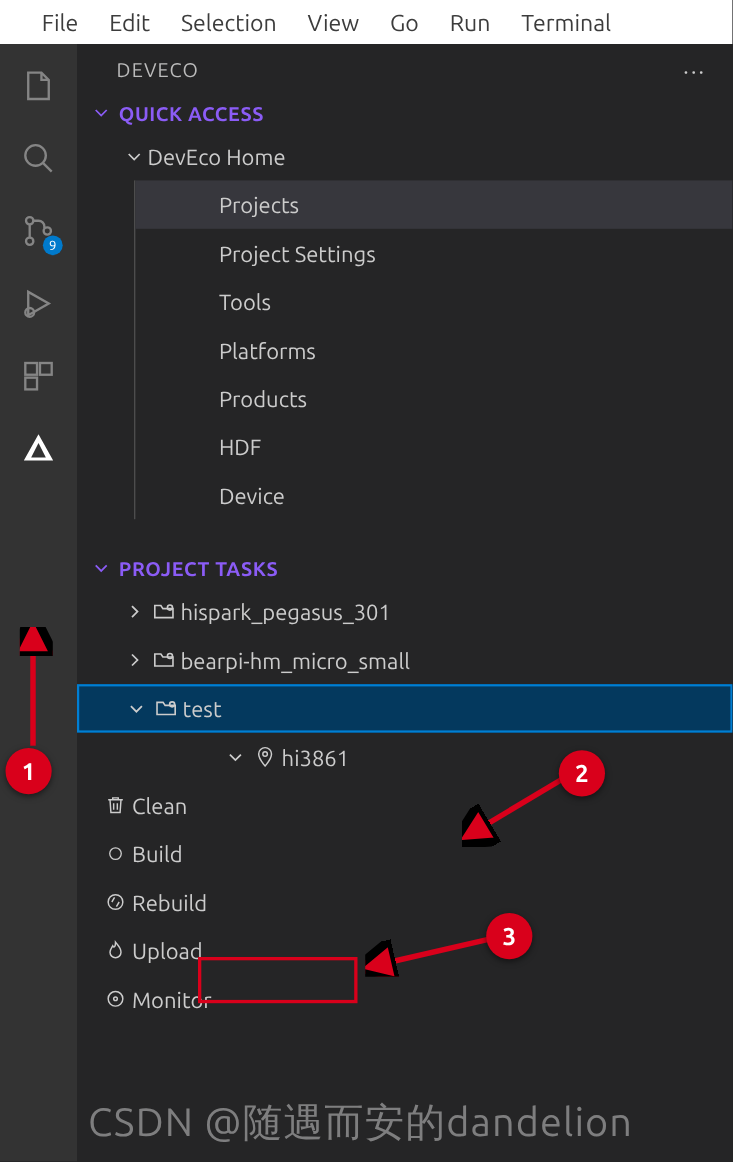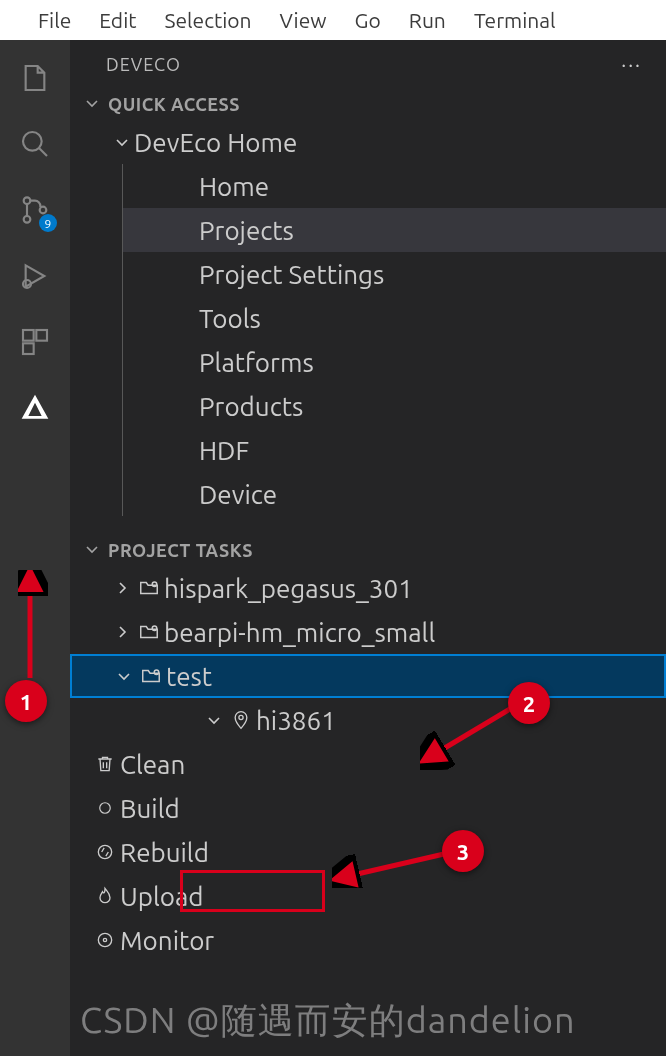--- a/index.html
+++ b/index.html
@@ -14,25 +14,25 @@
 .activity-icon { width: 36px; height: 36px; color: #858585; cursor: pointer; position: relative; display: flex; align-items: center; justify-content: center; }
 .activity-icon.active { color: #ffffff; }
 .activity-icon svg { width: 32px; height: 32px; }
 .badge { position: absolute; bottom: -4px; right: -4px; background: #007acc; color: #fff; font-size: 12px; border-radius: 10px; min-width: 18px; height: 18px; display: flex; align-items: center; justify-content: center; padding: 0 4px; }
 
 
 .sidebar { position: absolute; left: 70px; top: 40px; width: 596px; height: calc(100% - 40px); background: #252526; color: #cccccc; }
 .sidebar-header { height: 48px; display: flex; align-items: center; justify-content: space-between; padding: 0 24px 0 36px; font-size: 18px; color: #bbbbbb; letter-spacing: 1px; }
 .ellipsis { color: #cccccc; font-size: 20px; cursor: pointer; letter-spacing: 2px; }
 
-.section-header { display: flex; align-items: center; padding: 6px 12px; font-size: 18px; font-weight: 700; color: #a3a3a3; letter-spacing: 0.5px; cursor: pointer; }
+.section-header { display: flex; align-items: center; padding: 6px 12px; font-size: 18px; font-weight: 700; color: #8b5cf6; letter-spacing: 0.5px; cursor: pointer; }
 .section-header .chev { width: 20px; text-align: center; margin-right: 6px; }
 
 .tree { }
-.tree-row { display: flex; align-items: center; height: 44px; padding-left: 20px; font-size: 26px; color: #cccccc; cursor: pointer; }
+.tree-row { display: flex; align-items: center; height: 44px; padding-left: 20px; font-size: 20px; color: #cccccc; cursor: pointer; }
 .tree-row.selected-blue { background: #04395e; border: 2px solid #007fd4; }
 .tree-row.selected-grey { background: #37373d; }
 .tree-row .chev { width: 24px; display: inline-flex; justify-content: center; color: #cccccc; }
 .tree-row .icon-slot { width: 30px; display: inline-flex; justify-content: center; }
 .tree-row .label { white-space: nowrap; }
 
 .indent-1 { padding-left: 40px; }
 .indent-2 { padding-left: 76px; }
 .indent-3 { padding-left: 100px; margin-left: 32px; }
 .indent-5 { }
@@ -121,23 +121,20 @@
   <div class="tree">
     <div class="tree-row indent-1">
       <span class="chev">
         <svg width="16" height="16" viewBox="0 0 16 16">
             <path d="M3 6l5 5 5-5"></path>
           </svg>
       </span>
       <span class="label">DevEco Home</span>
     </div>
     <div class="tree-guide">
-      <div class="tree-row indent-2">
-          <span class="label">Home</span>
-        </div>
       <div class="tree-row indent-2 selected-grey">
           <span class="label">Projects</span>
         </div>
       <div class="tree-row indent-2">
           <span class="label">Project Settings</span>
         </div>
       <div class="tree-row indent-2">
           <span class="label">Tools</span>
         </div>
       <div class="tree-row indent-2">
@@ -148,21 +145,21 @@
         </div>
       <div class="tree-row indent-2">
           <span class="label">HDF</span>
         </div>
       <div class="tree-row indent-2">
           <span class="label">Device</span>
         </div>
     </div>
   </div>
 
-  <div class="section-header" style="margin-top:18px">
+  <div class="section-header" style="margin-top:30px">
     <span class="chev">
       <svg width="16" height="16" viewBox="0 0 16 16">
           <path d="M3 6l5 5 5-5"></path>
         </svg>
     </span>
     <span>PROJECT TASKS</span>
   </div>
 
   <div class="tree">
     <div class="tree-row indent-1">

